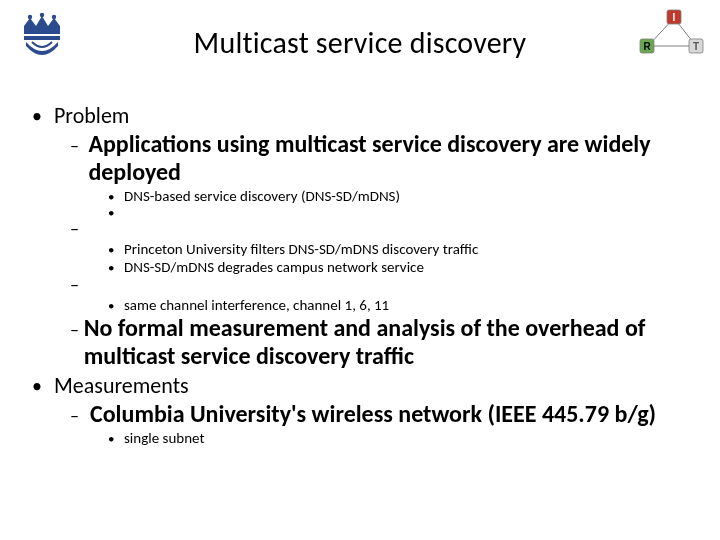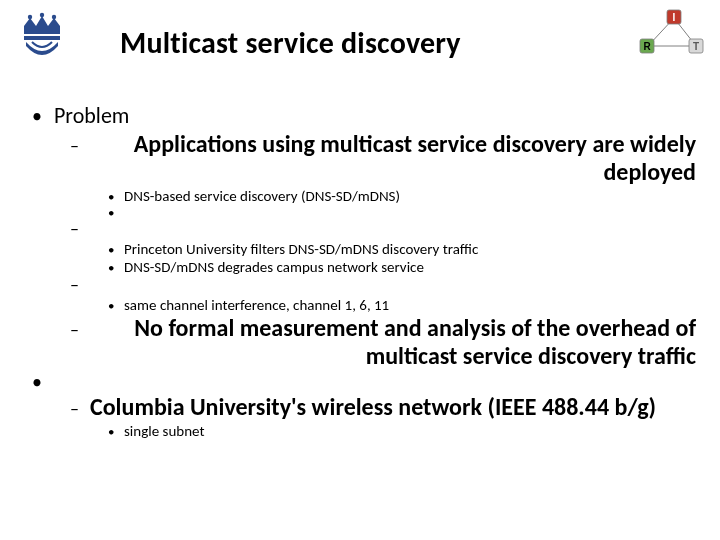--- a/index.html
+++ b/index.html
@@ -25,36 +25,36 @@
     right: 12px;
     width: 74px;
     height: 56px;
   }
   .title {
     position: absolute;
     top: 24px;
     left: 120px;
     width: 480px;
     font-size: 30px;
-    font-weight: 700;
-    text-align: left;
+    font-weight: 400;
+    text-align: center;
     color: #000;
     letter-spacing: 0.2px;
   }
   .content {
     position: absolute;
     top: 102px;
     left: 32px;
     right: 24px;
   }
   ul { list-style: none; }
   .l1 > li { margin-bottom: 2px; }
   .l1 > li > .row { display: flex; align-items: baseline; }
   .l1 .bullet { width: 22px; font-size: 20px; line-height: 1; }
-  .l1 .text { font-size: 22px; font-weight: 400; text-align: right; }
+  .l1 .text { font-size: 22px; font-weight: 400; }
   .l2 { margin-left: 38px; margin-top: 1px; }
   .l2 > li > .row { display: flex; align-items: baseline; }
   .l2 .bullet { width: 20px; font-size: 18px; line-height: 1.1; }
   .l2 .text { font-size: 24px; font-weight: 700; line-height: 1.18; }
   .l3 { margin-left: 38px; margin-top: 0px; }
   .l3 > li > .row { display: flex; align-items: baseline; }
   .l3 .bullet { width: 16px; font-size: 13px; line-height: 1.2; }
   .l3 .text { font-size: 15px; font-weight: 400; line-height: 1.2; }
   .node-box {
     stroke: #7f7f7f; stroke-width: 0.8; rx:2; ry:2;
@@ -157,26 +157,27 @@
           <div class="row">
             <span class="bullet">–</span>
             <span class="text">No formal measurement and analysis of the overhead of multicast service discovery traffic</span>
           </div>
         </li>
       </ul>
     </li>
     <li>
       <div class="row">
         <span class="bullet">•</span>
+        <span class="text">Measurements</span>
       </div>
       <ul class="l2">
         <li>
           <div class="row">
             <span class="bullet">–</span>
-            <span class="text">Columbia University's wireless network (IEEE 488.44 b/g)</span>
+            <span class="text">Columbia University's wireless network (IEEE 445.79 b/g)</span>
           </div>
           <ul class="l3">
             <li>
                 <div class="row">
                   <span class="bullet">•</span>
                   <span class="text">single subnet</span>
                 </div>
               </li>
           </ul>
         </li>

